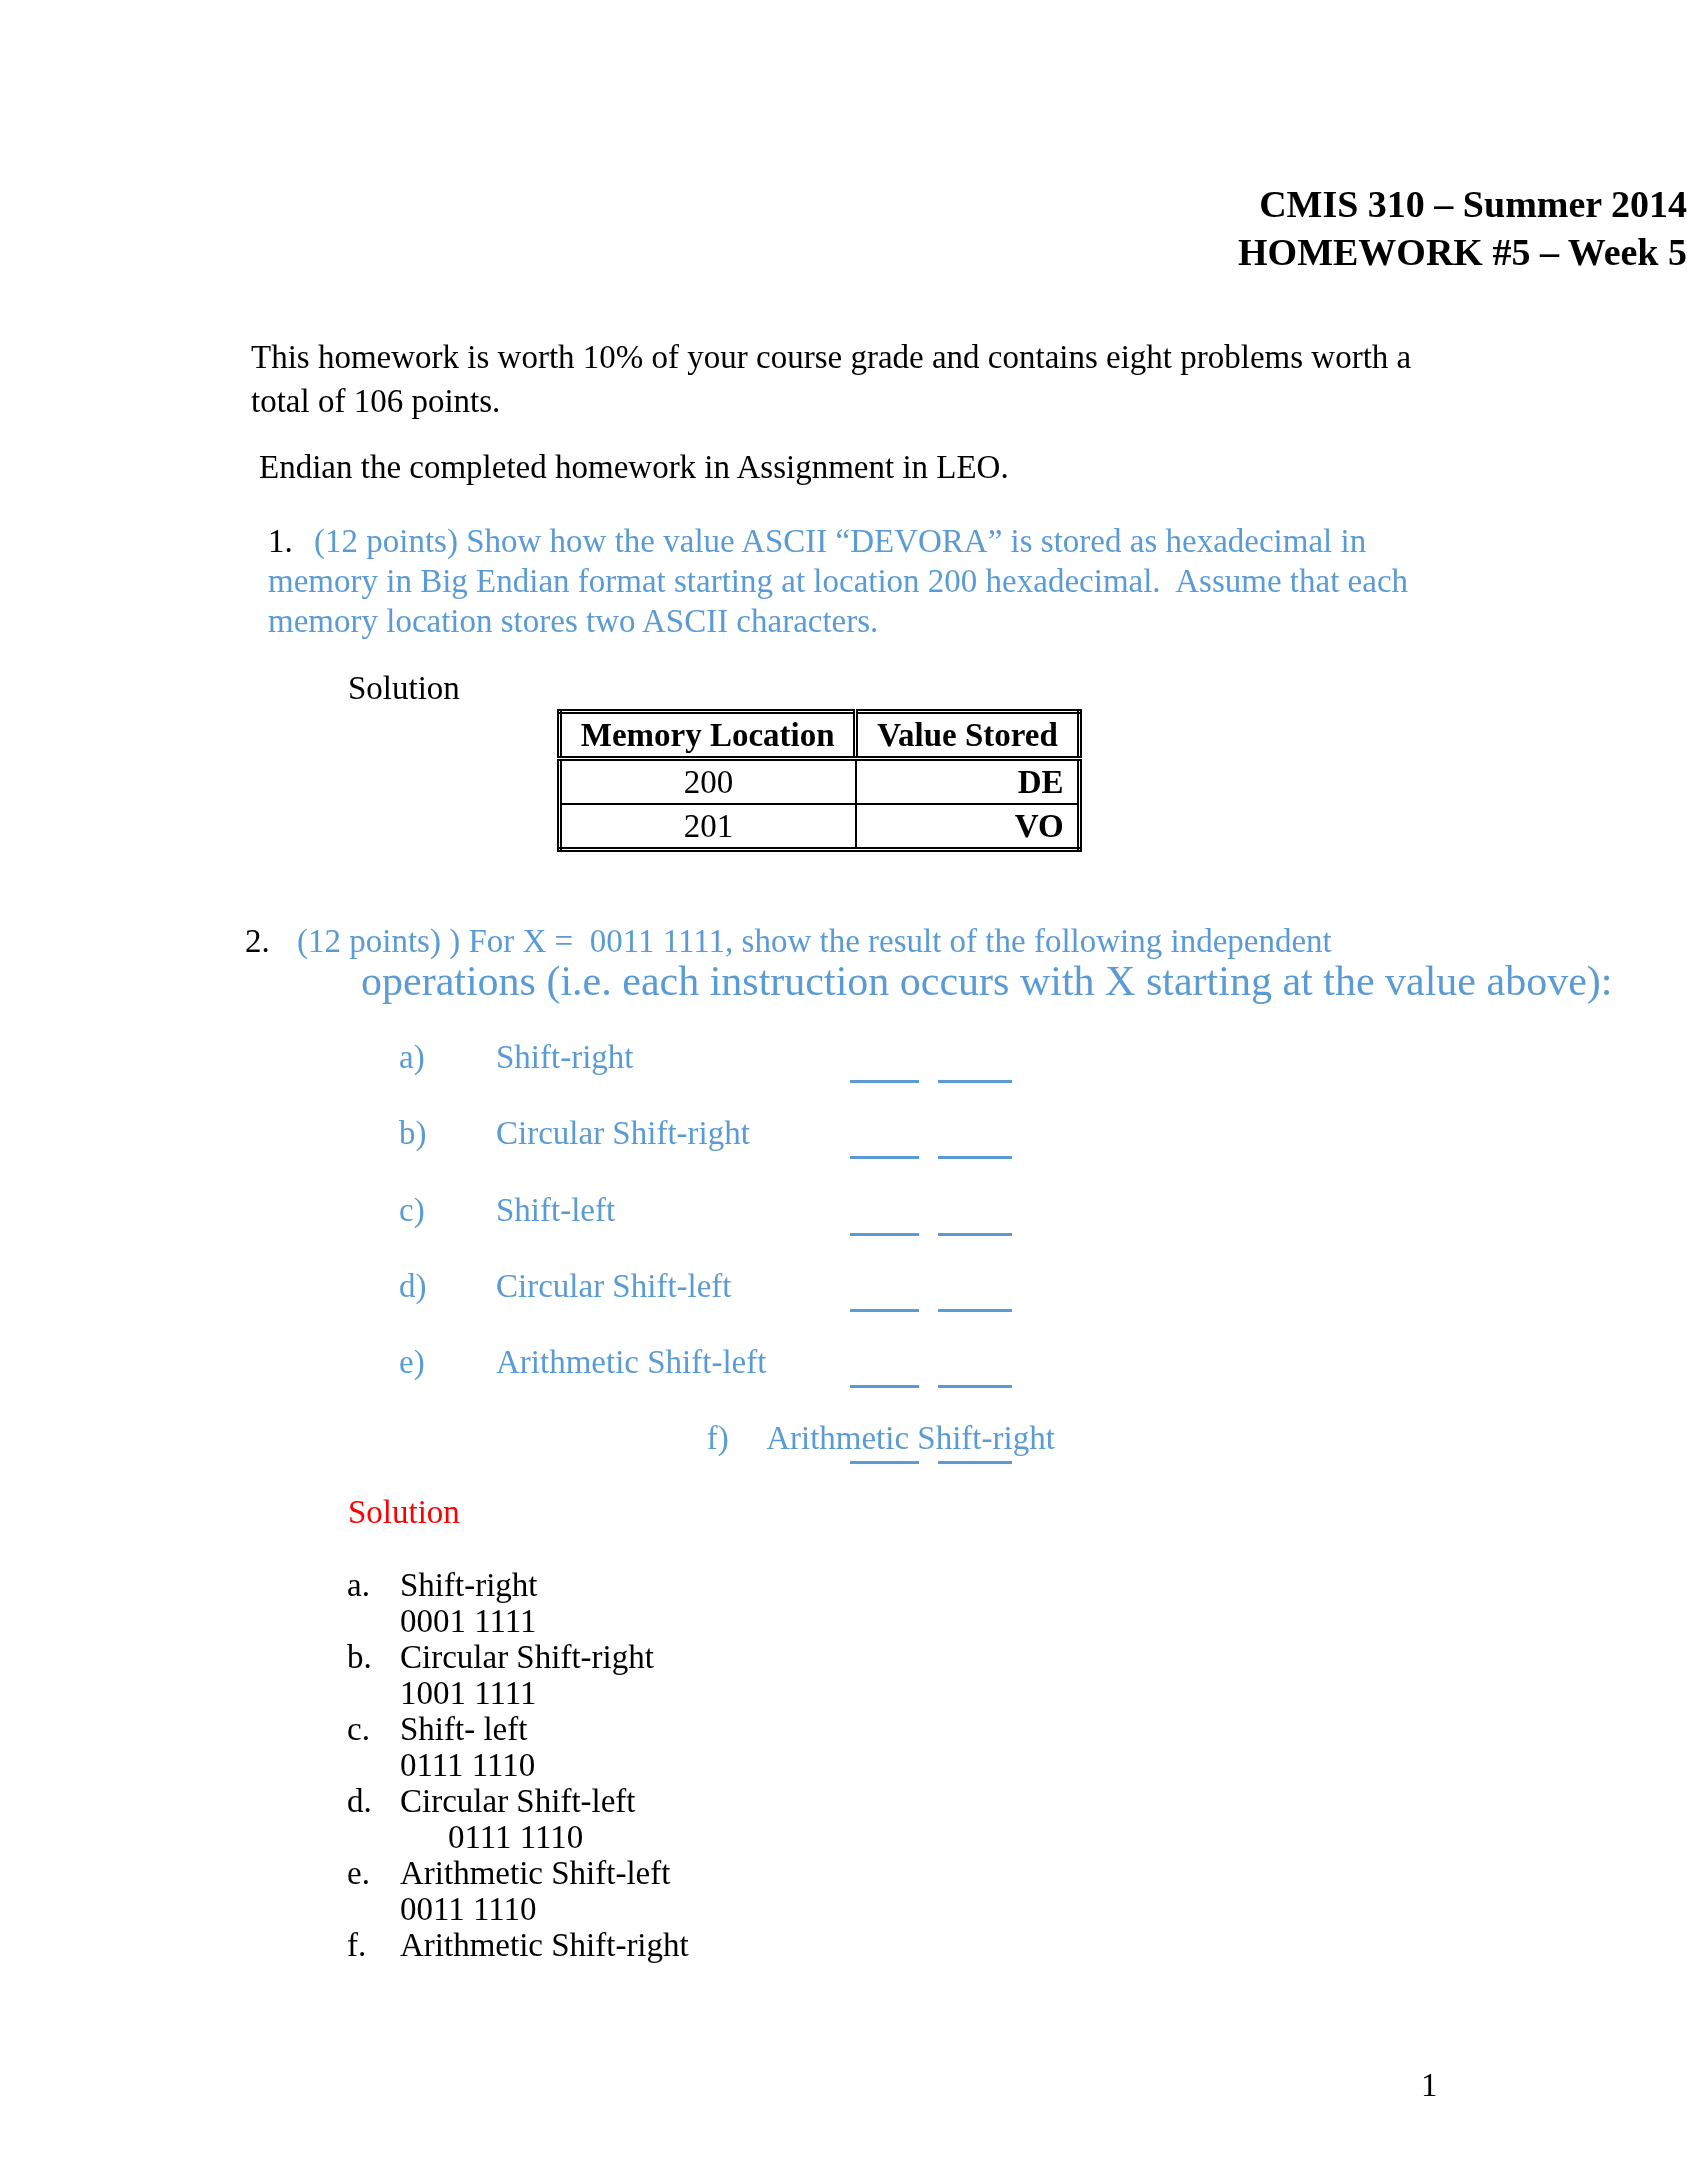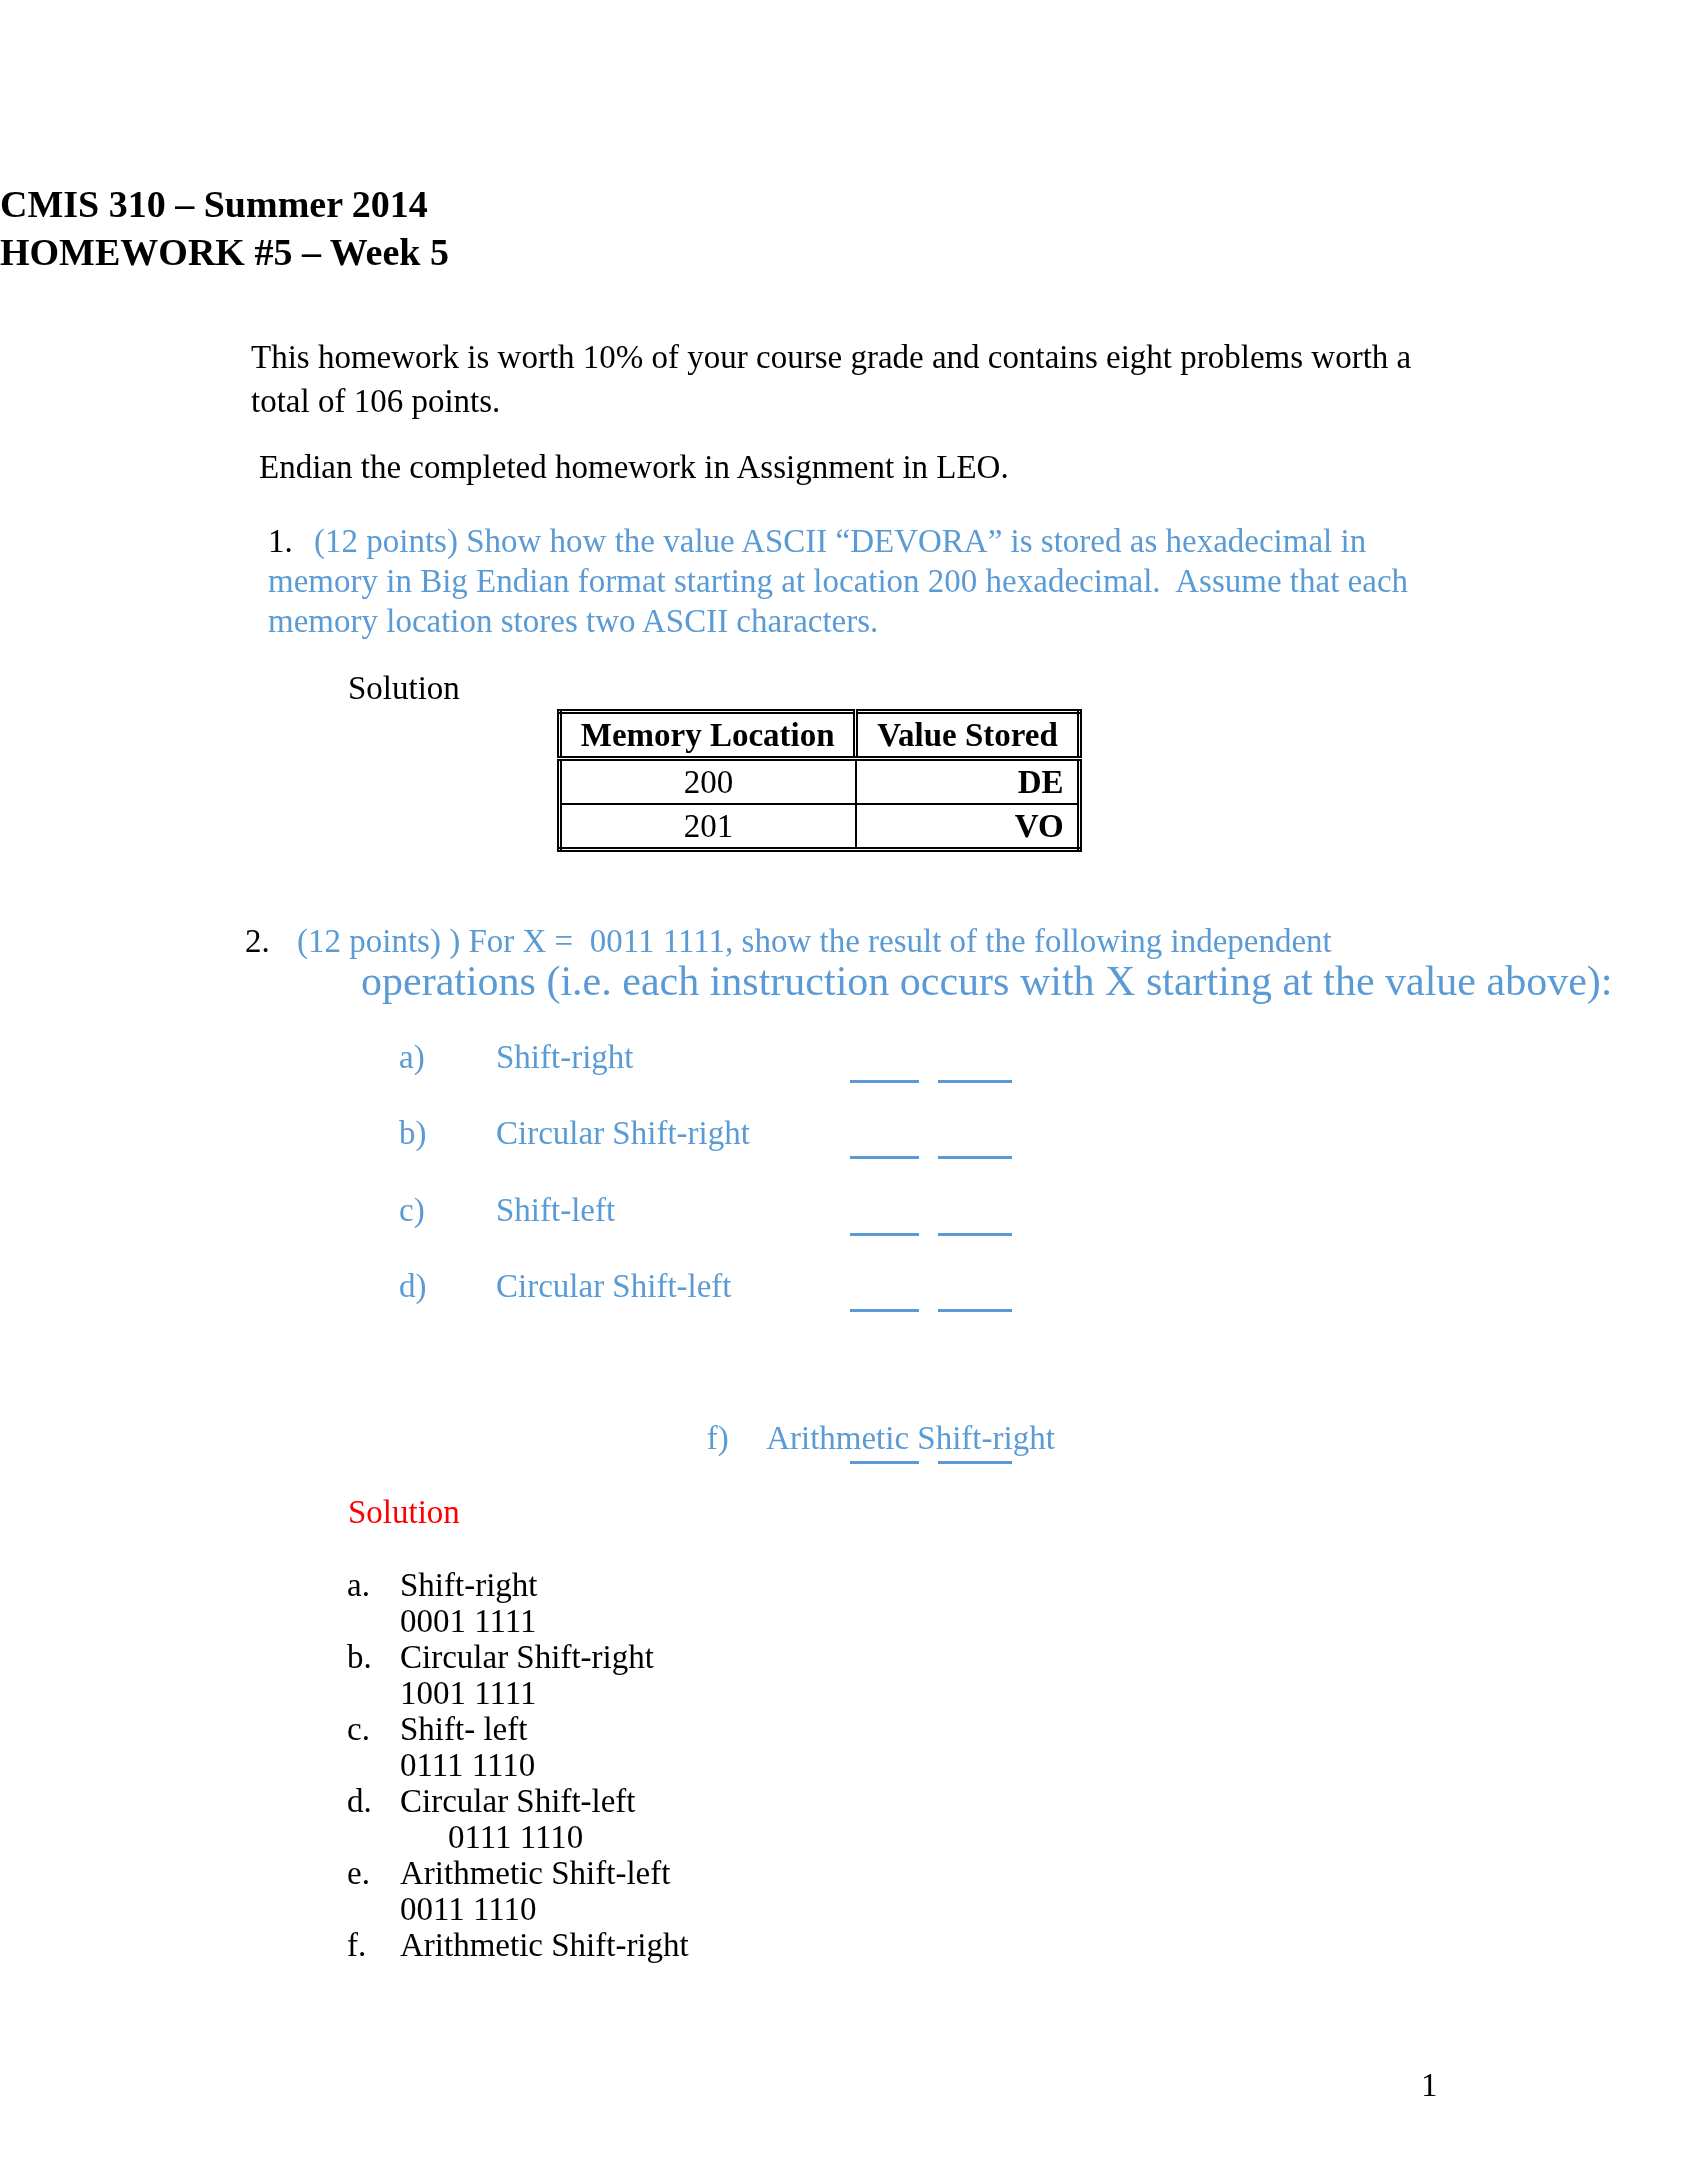--- a/index.html
+++ b/index.html
@@ -11,21 +11,21 @@
     color:#000;
     overflow:hidden;
   }
   .abs{position:absolute;}
   .line{white-space:pre;}
   .blue{color:#5b9bd5;}
   .red{color:#ff0000;}
   .b{font-weight:normal;}
 
   
-  .title{left:0;top:180px;width:1687px;text-align:left;
+  .title{left:0;top:180px;width:1687px;text-align:right;
          font-size:38px;font-weight:bold;line-height:48px;}
 
   
   .intro{left:251px;top:335px;font-size:33px;line-height:44px;}
   .submit{left:259px;top:445px;font-size:33px;line-height:44px;}
 
   
   .q1{left:268px;top:521px;font-size:33px;line-height:40px;}
   .q1 .qnum{display:inline-block;min-width:46px;color:#000;}
 
@@ -125,20 +125,24 @@
     <span class="blank blank1"></span><span class="blank blank2"></span>
   </div>
   <div class="op" style="top:1190px;">
     <span class="op-letter">c)</span><span>Shift-left</span>
     <span class="blank blank1"></span><span class="blank blank2"></span>
   </div>
   <div class="op" style="top:1266px;">
     <span class="op-letter">d)</span><span>Circular Shift-left</span>
     <span class="blank blank1"></span><span class="blank blank2"></span>
   </div>
+  <div class="op" style="top:1342px;">
+    <span class="op-letter">e)</span><span>Arithmetic Shift-left</span>
+    <span class="blank blank1"></span><span class="blank blank2"></span>
+  </div>
   <div class="op" style="top:1418px;text-align:center;">
     <span class="op-letter">f)</span><span>Arithmetic Shift-right</span>
     <span class="blank blank1"></span><span class="blank blank2"></span>
   </div>
 
   <div class="abs sol2 red">Solution</div>
 
   <div class="abs sollist">
     <div class="sitem">
       <div class="sline"><span class="sletter">a.</span><span>Shift-right</span></div>

